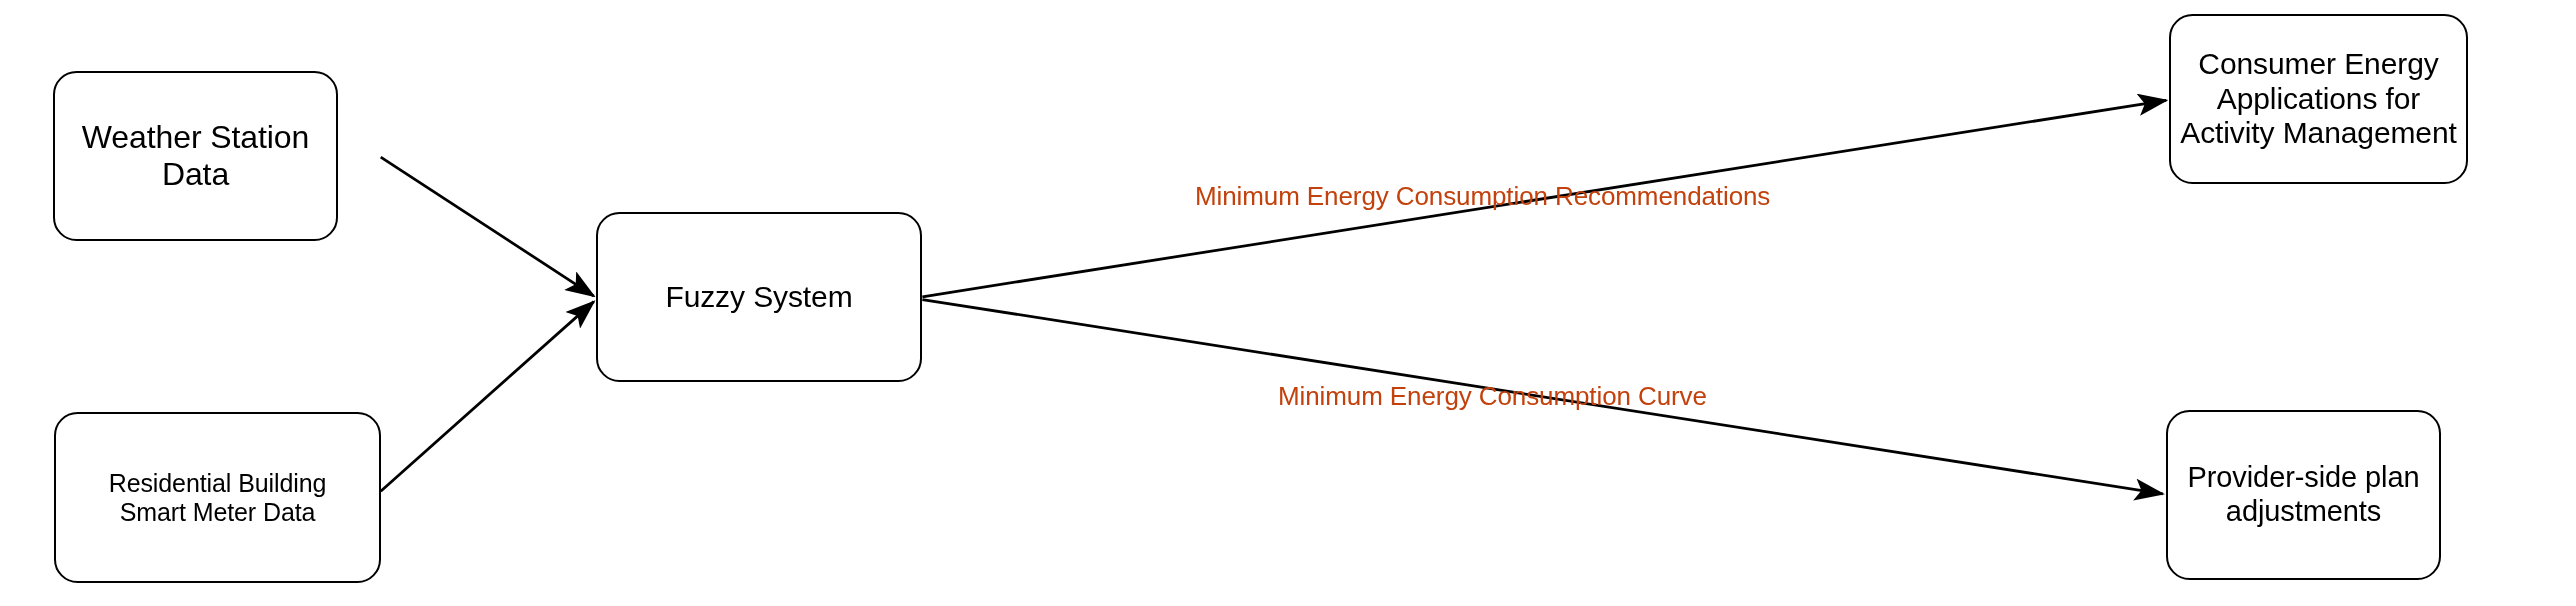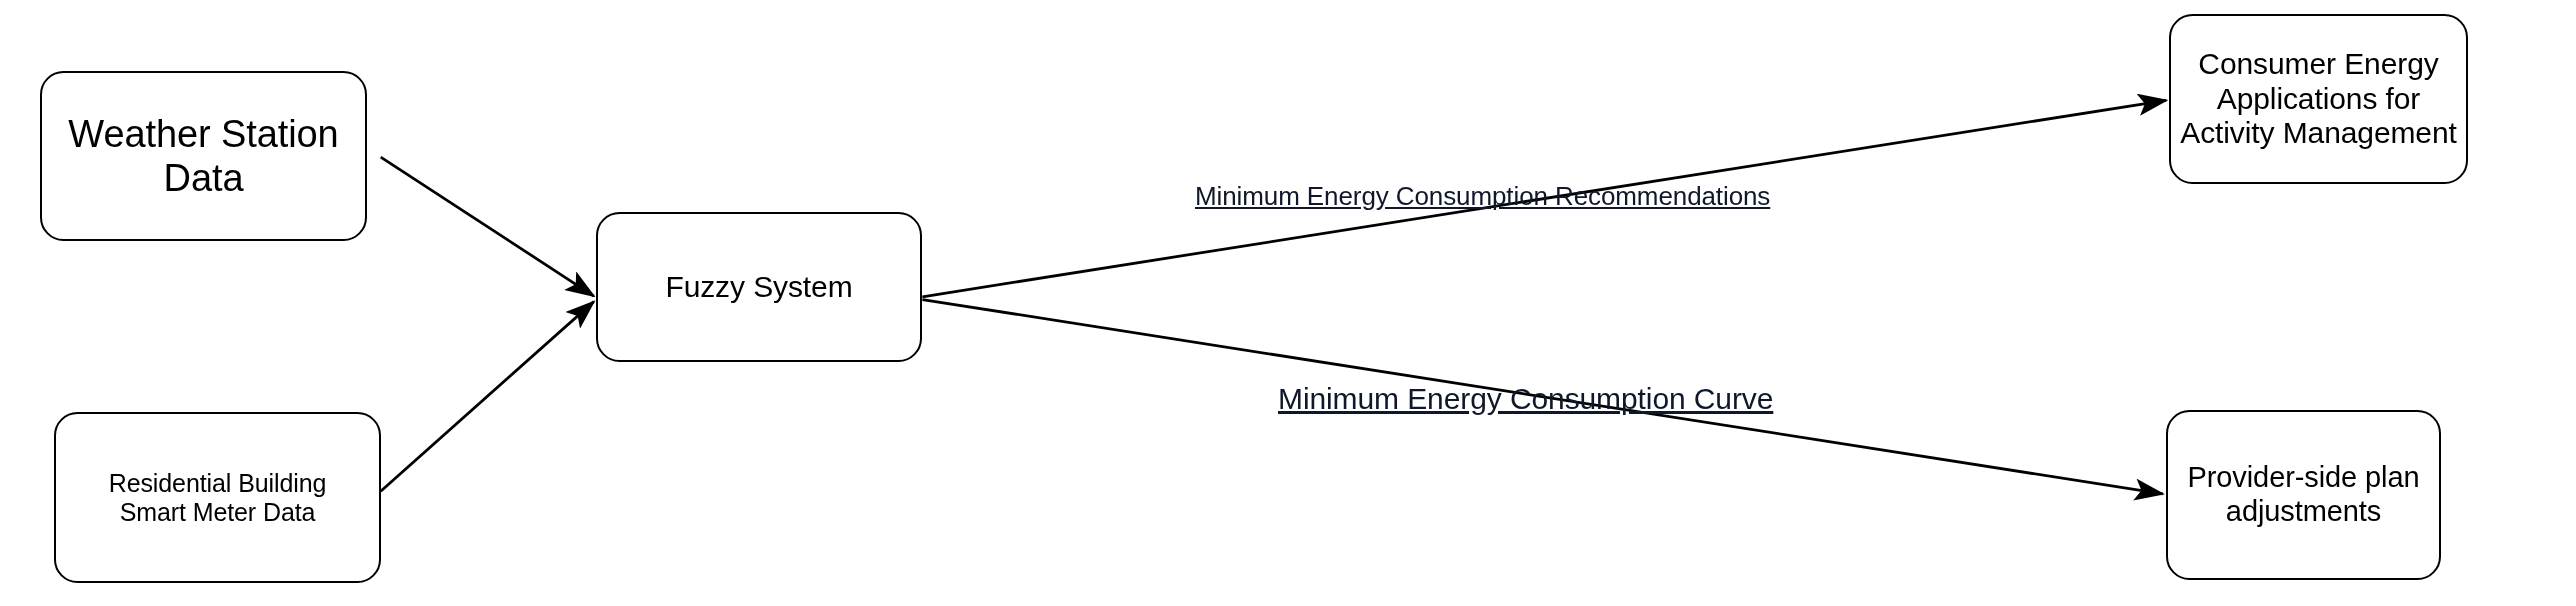--- a/index.html
+++ b/index.html
@@ -38,53 +38,52 @@
     text-align: center;
     color: #000000;
     font-size: 30px;
     line-height: 1.16;
     letter-spacing: -0.1px;
     white-space: pre-line;
     padding: 0 4.2px;
   }
   .edge-label {
     position: absolute;
-    color: #0f172a;
+    color: #c2410c;
     font-size: 26px;
     line-height: 1.1;
     white-space: nowrap;
     letter-spacing: -0.1px;
-    text-decoration: underline;
   }
 </style>
 </head>
 <body>
 
 <div id="canvas">
 
   <svg id="edges" viewBox="0 0 3723 876" width="2576" height="606" xmlns="http://www.w3.org/2000/svg">
     <defs>
       <marker id="arrowhead" markerWidth="11" markerHeight="8" refX="10.2" refY="4" orient="auto" markerUnits="strokeWidth">
         <path d="M0,0 L11,4 L0,8 L2.4,4 z" fill="#000000"></path>
       </marker>
     </defs>
 
     <line id="edge-0" stroke="#000000" stroke-width="4" marker-end="url(#arrowhead)" x1="550" y1="227" x2="858" y2="428"></line>
     <line id="edge-1" stroke="#000000" stroke-width="4" marker-end="url(#arrowhead)" x1="550" y1="710" x2="858" y2="436"></line>
     <line id="edge-2" stroke="#000000" stroke-width="4" marker-end="url(#arrowhead)" x1="1333" y1="429" x2="3131" y2="145"></line>
     <line id="edge-3" stroke="#000000" stroke-width="4" marker-end="url(#arrowhead)" x1="1333" y1="433" x2="3126" y2="714"></line>
   </svg>
 
-  <div class="node" id="node-0" style="left: 40px; top: 71px; width: 327px; height: 170px; font-size: 38px;">Weather Station Data</div>
+  <div class="node" id="node-0" style="left: 53px; top: 71px; width: 285px; height: 170px; font-size: 32px;">Weather Station Data</div>
   <div class="node" id="node-1" style="left: 54px; top: 412px; width: 327px; height: 171px; font-size: 25px;">Residential Building
 Smart Meter Data</div>
-  <div class="node" id="node-2" style="left: 596px; top: 212px; width: 326px; height: 150px; font-size: 30px;">Fuzzy System</div>
+  <div class="node" id="node-2" style="left: 596px; top: 212px; width: 326px; height: 170px; font-size: 30px;">Fuzzy System</div>
   <div class="node" id="node-3" style="left: 2169px; top: 14px; width: 299px; height: 170px; font-size: 30px; text-align: center;">Consumer Energy
 Applications for
 Activity Management</div>
   <div class="node" id="node-4" style="left: 2166px; top: 410px; width: 275px; height: 170px; font-size: 29px;">Provider-side plan
 adjustments</div>
 
   <div class="edge-label" id="label-2" style="left: 1195px; top: 182px; font-size: 26px;">Minimum Energy Consumption Recommendations</div>
-  <div class="edge-label" id="label-3" style="left: 1278px; top: 382px; font-size: 30px;">Minimum Energy Consumption Curve</div>
+  <div class="edge-label" id="label-3" style="left: 1278px; top: 382px; font-size: 26px;">Minimum Energy Consumption Curve</div>
 
 </div>
 
 
 </body></html>

